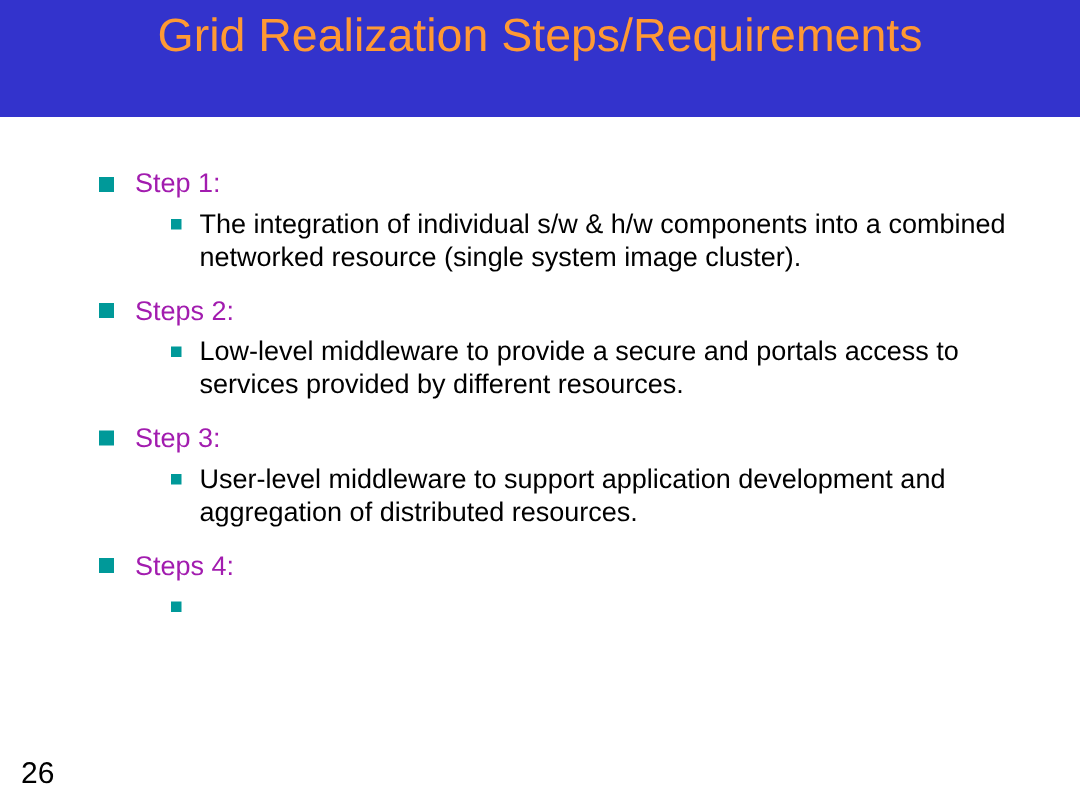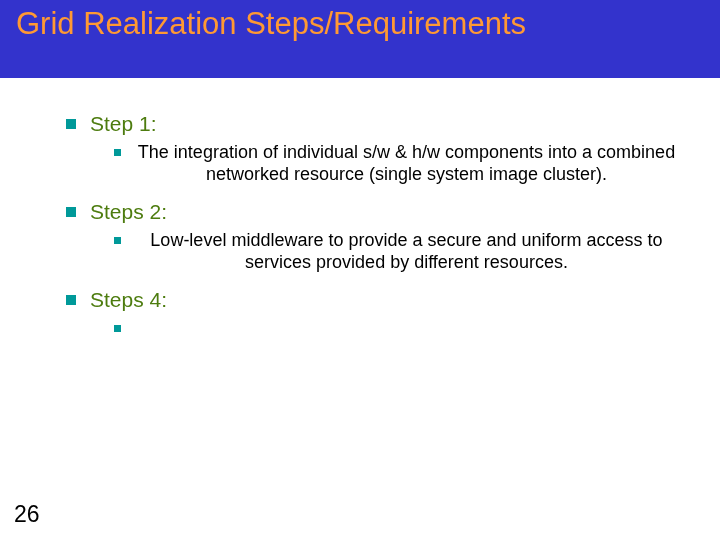--- a/index.html
+++ b/index.html
@@ -9,20 +9,21 @@
     background: #ffffff;
     font-family: Arial, Helvetica, sans-serif;
     position: relative;
     overflow: hidden;
   }
   .title-band {
     width: 100%;
     height: 78px;
     background: #3333cc;
     padding: 6px 16px 0 16px;
+    text-align: center;
   }
   .title-band h1 {
     font-family: "Verdana", "Arial", sans-serif;
     font-size: 31px;
     font-weight: 400;
     color: #ff9933;
     letter-spacing: 0px;
   }
   .content {
     padding: 34px 40px 0 66px;
@@ -43,46 +44,45 @@
   }
   .bullet-sq-sm {
     width: 7px;
     height: 7px;
     background: #009999;
     flex: 0 0 auto;
     margin-top: 7px;
   }
   .step-label {
     font-family: "Verdana", "Arial", sans-serif;
-    font-size: 21px;
-    color: #4d7c0f;
+    font-size: 18px;
+    color: #a21caf;
   }
   .sub-list {
     list-style: none;
     padding-left: 48px;
     margin-bottom: 14px;
   }
   .sub-item {
     display: flex;
     align-items: flex-start;
     gap: 12px;
-    text-align: center;
   }
   .sub-text {
     font-family: Arial, Helvetica, sans-serif;
     font-size: 18px;
     line-height: 1.22;
     color: #000;
   }
   .page-number {
     position: absolute;
     left: 14px;
     bottom: 12px;
     font-family: Arial, Helvetica, sans-serif;
-    font-size: 23px;
+    font-size: 20px;
     color: #000;
   }
 </style>
 </head>
 <body>
 
 <div class="title-band">
   <h1>Grid Realization Steps/Requirements</h1>
 </div>
 
@@ -103,25 +103,37 @@
     </li>
 
     <li class="step-item">
       <div class="step-line">
         <span class="bullet-sq"></span>
         <span class="step-label">Steps 2:</span>
       </div>
       <ul class="sub-list">
         <li class="sub-item">
           <span class="bullet-sq-sm"></span>
-          <span class="sub-text">Low-level middleware to provide a secure and uniform access to services provided by different resources.</span>
+          <span class="sub-text">Low-level middleware to provide a secure and portals access to services provided by different resources.</span>
         </li>
       </ul>
     </li>
 
+    <li class="step-item">
+      <div class="step-line">
+        <span class="bullet-sq"></span>
+        <span class="step-label">Step 3:</span>
+      </div>
+      <ul class="sub-list">
+        <li class="sub-item">
+          <span class="bullet-sq-sm"></span>
+          <span class="sub-text">User-level middleware to support application development and aggregation of distributed resources.</span>
+        </li>
+      </ul>
+    </li>
 
     <li class="step-item">
       <div class="step-line">
         <span class="bullet-sq"></span>
         <span class="step-label">Steps 4:</span>
       </div>
       <ul class="sub-list">
         <li class="sub-item">
           <span class="bullet-sq-sm"></span>
         </li>

